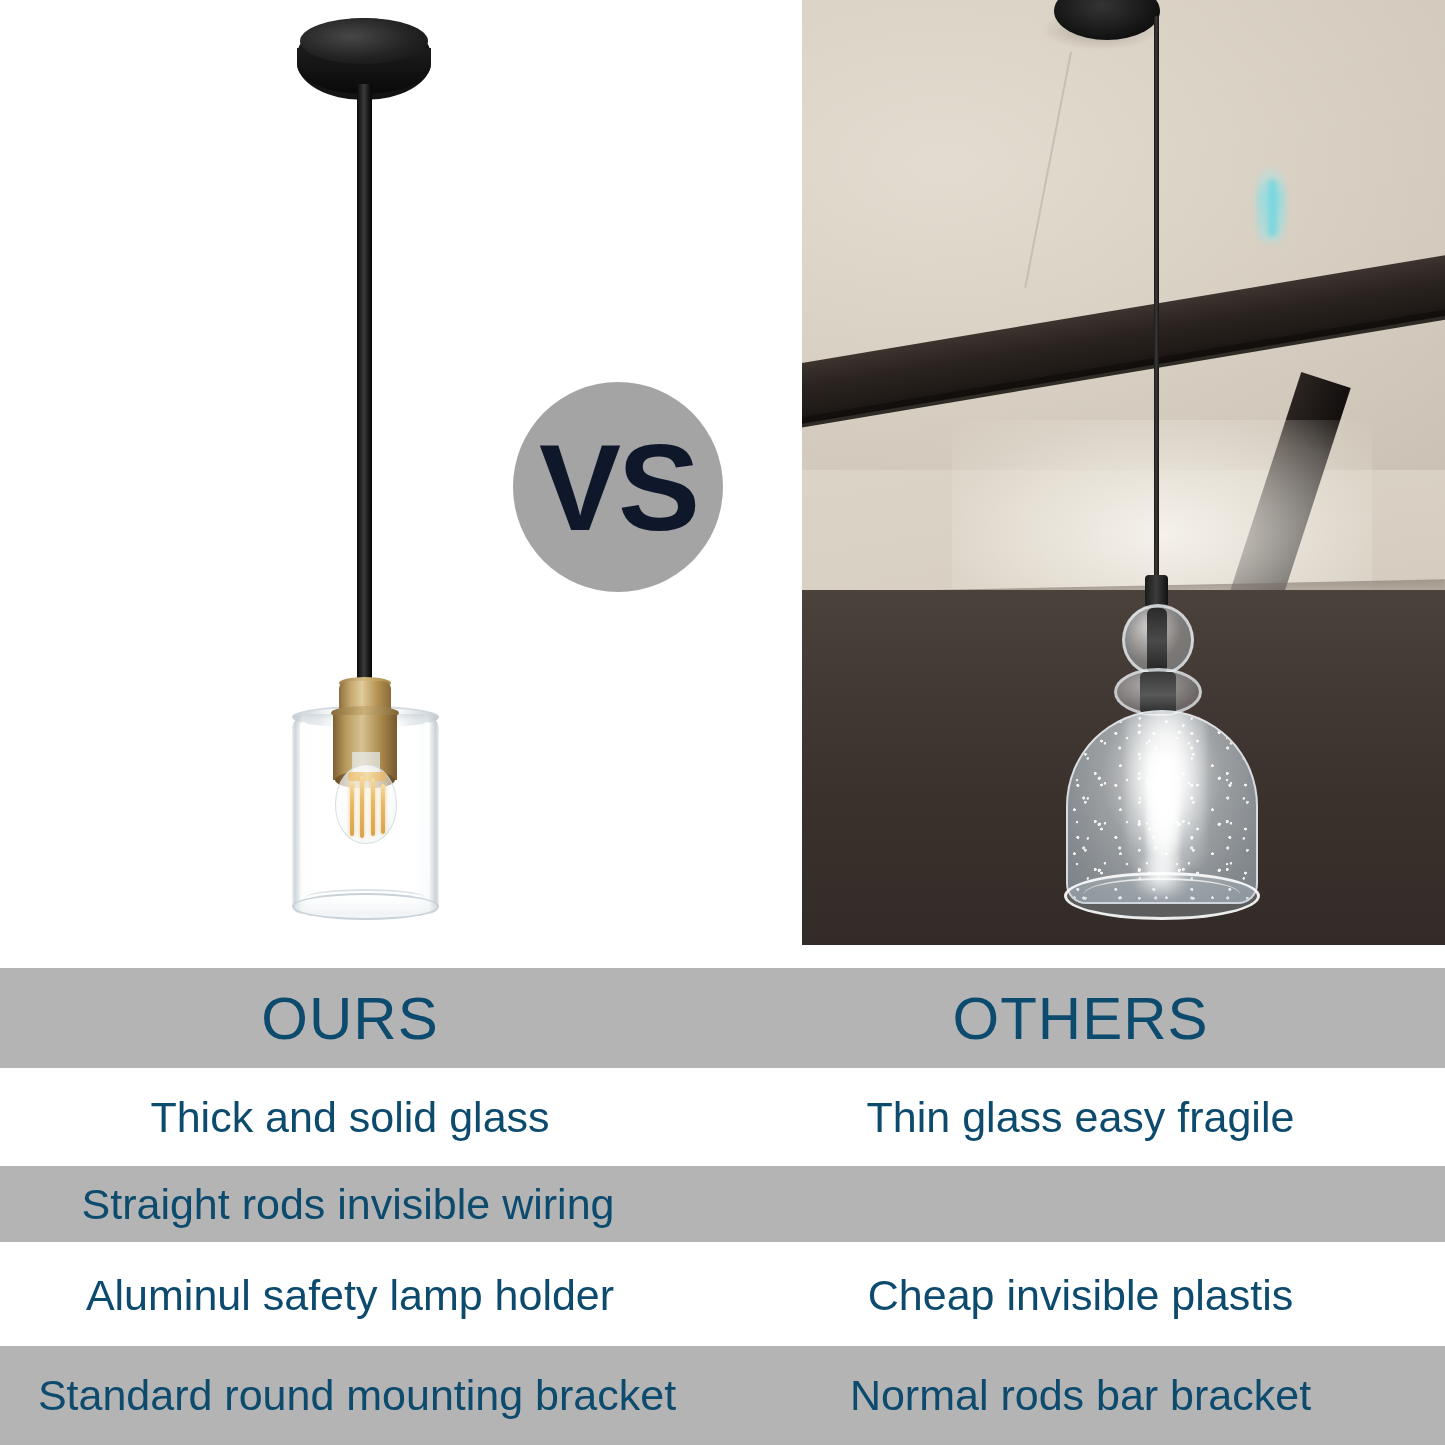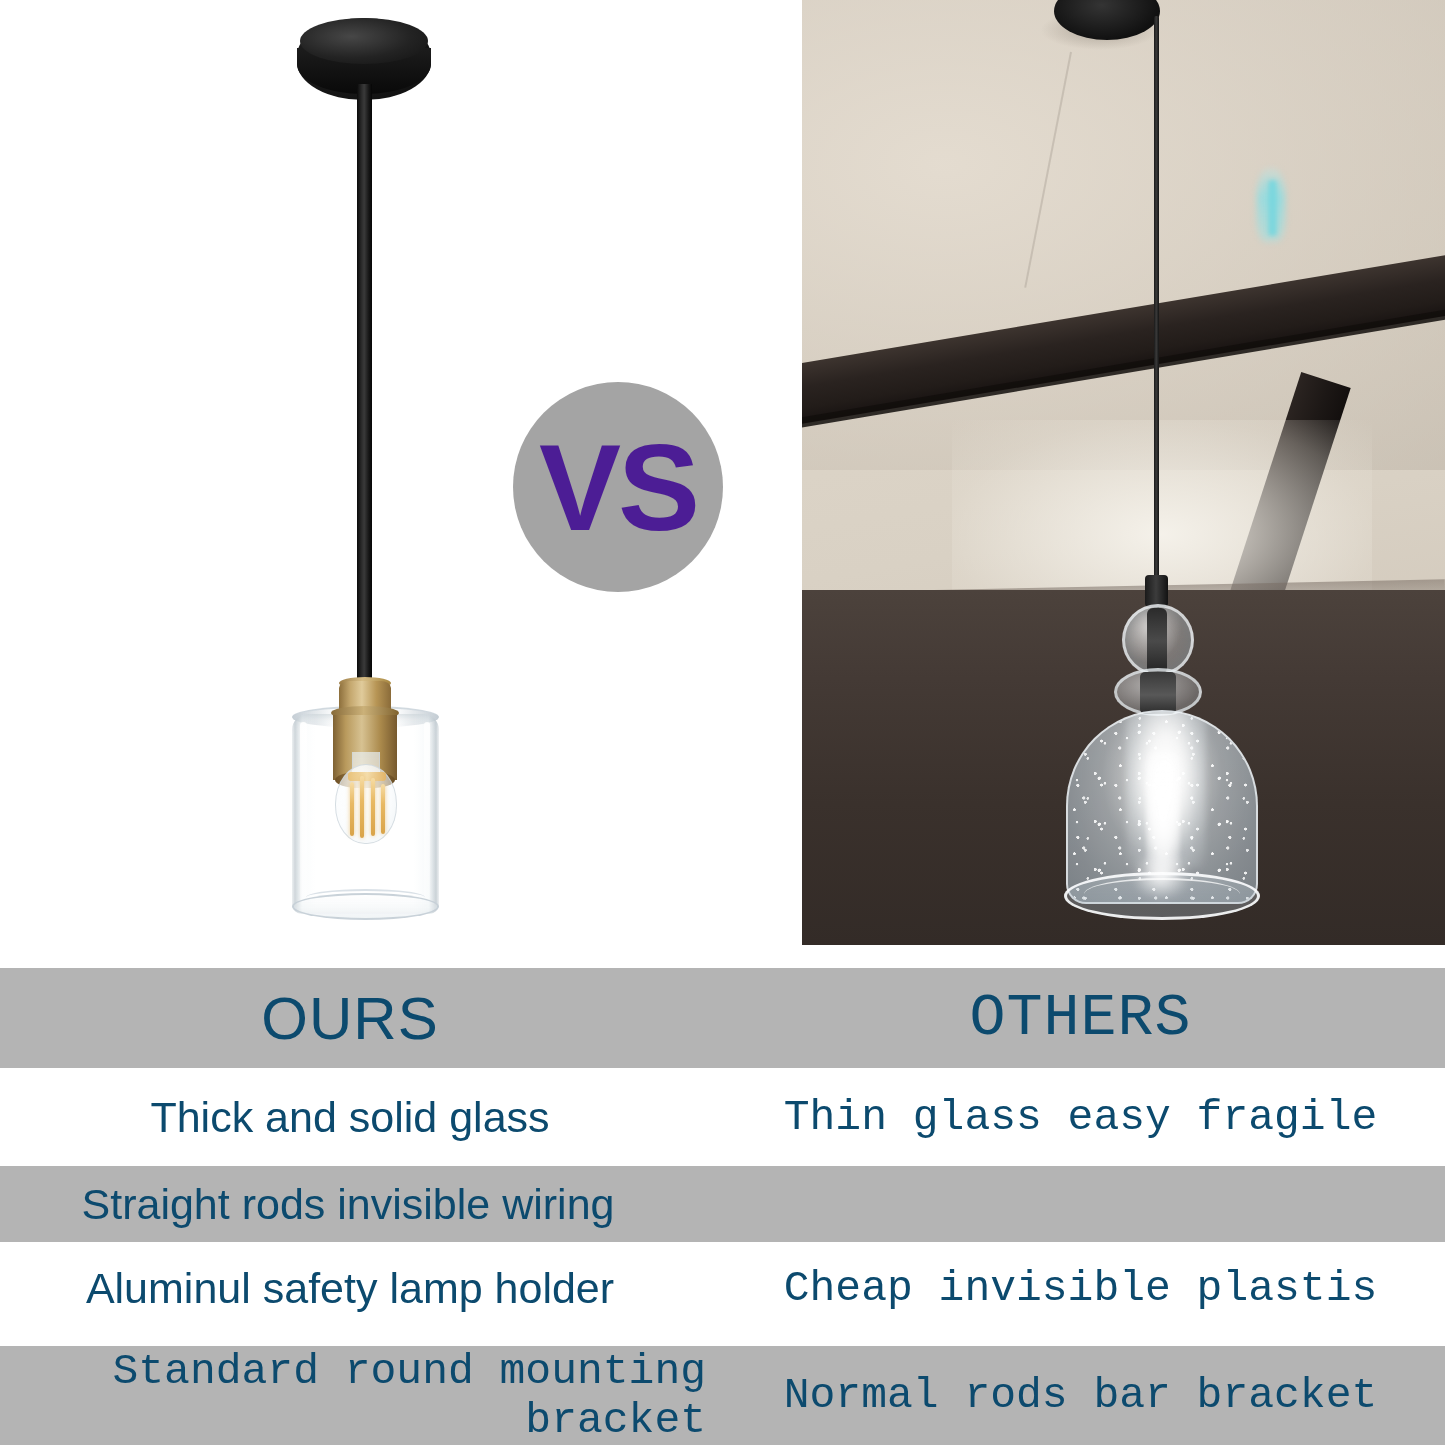--- a/index.html
+++ b/index.html
@@ -138,21 +138,21 @@
     border-radius:3px;
   }
 
   
   #vs-badge{
     position:absolute; left:513px; top:382px; width:210px; height:210px;
     border-radius:50%; background:#a4a4a4;
     display:flex; align-items:center; justify-content:center;
   }
   #vs-badge .vs-text{
-    color:#4c1d95; font-size:123px; font-weight:bold; letter-spacing:-3px;
+    color:#0f172a; font-size:123px; font-weight:bold; letter-spacing:-3px;
     line-height:1; font-family:"Liberation Sans", sans-serif;
   }
 
   
   #others-photo{
     position:absolute; left:802px; top:0; width:643px; height:945px;
     overflow:hidden;
     background:linear-gradient(170deg,#e3dbcf 0%,#ded6c9 30%,#d9d1c4 55%,#d3cabd 72%,#cdc4b7 100%);
   }
   .ceiling-shade{
@@ -310,36 +310,36 @@
 
   
   #compare-table{ position:absolute; left:0; top:960px; width:1445px; height:485px; }
   .band{ position:absolute; left:0; width:1445px; display:flex; }
   .band.gray{ background:#b4b4b4; }
   .band.white{ background:#ffffff; }
   .cell{
     width:722px; display:flex; align-items:center; justify-content:center;
     text-align:center; color:#0c4a6e; padding:0 8px;
   }
-  .cell.right{ width:723px;font-family:Liberation Mono, monospace; }
+  .cell.right{ width:723px; }
   .header-band{ top:8px; height:100px; }
   .header-band .cell{ font-size:60px; font-weight:400; letter-spacing:1px; }
   .header-band .cell.left-head{ justify-content:center; padding-right:30px; }
   .header-band .cell.right-head{ justify-content:center; padding-right:14px; }
 
   .row-band{ height:90px; }
   .row-band .cell{ font-size:43px; font-weight:400;text-align:right; }
   .r1{ top:108px; height:98px; }
   .r2{ top:206px; height:76px; }
-  .r3{ top:292px; height:72px; }
+  .r3{ top:299px; height:72px; }
   .r4{ top:386px; height:99px; }
   .r1 .cell.left-c{ padding-right:30px; }
   .r2 .cell.left-c{ padding-right:34px; }
   .r3 .cell.left-c{ padding-right:30px; }
-  .r4 .cell.left-c{ padding-right:16px;font-family:Liberation Mono, monospace; }
+  .r4 .cell.left-c{ padding-right:16px; }
   .r1 .cell.right-c, .r2 .cell.right-c, .r3 .cell.right-c, .r4 .cell.right-c{ padding-right:14px; }
 </style>
 </head>
 <body>
 
 <div id="stage">
 
   <div id="visuals">
 
     <div id="ours-photo">

